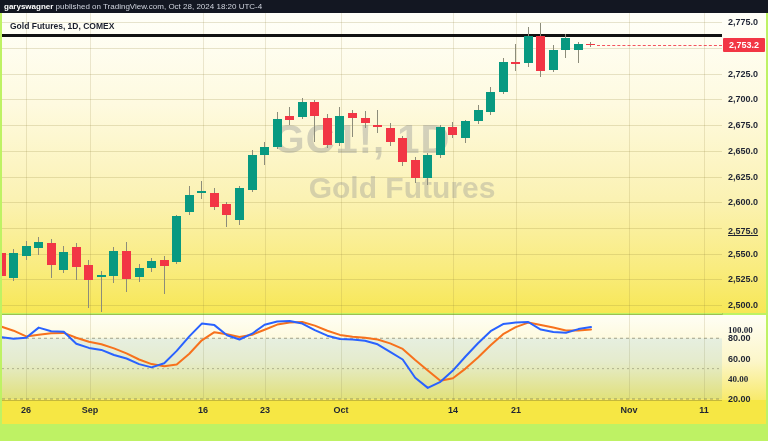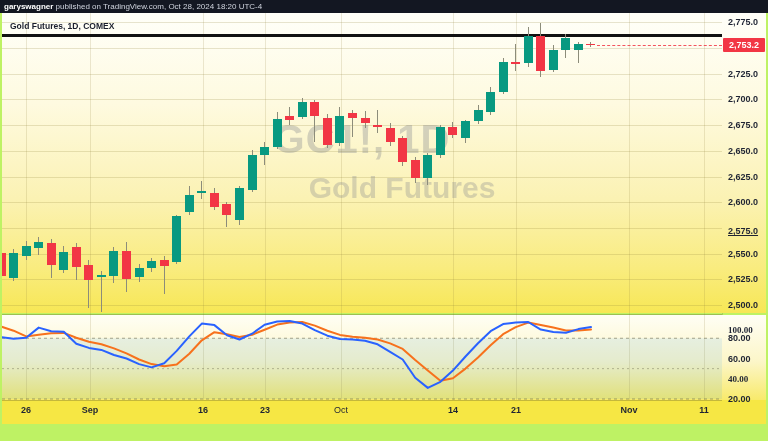--- a/index.html
+++ b/index.html
@@ -197,21 +197,21 @@
 
     <div class="sep" style="top:301px"></div>
     <div class="sep" style="top:387px"></div>
 
     <div id="chart-title">Gold Futures, 1D, COMEX</div>
     <div id="time-labels">
         <div class="tlabel" style="left: 24px;">26</div>
         <div class="tlabel" style="left: 88px; font-weight: 800;">Sep</div>
         <div class="tlabel" style="left: 201px;">16</div>
         <div class="tlabel" style="left: 263px;">23</div>
-        <div class="tlabel" style="left: 339px; font-weight: 400;">Oct</div>
+        <div class="tlabel" style="left: 339px; font-weight: 700;">Oct</div>
         <div class="tlabel" style="left: 451px;">14</div>
         <div class="tlabel" style="left: 514px;">21</div>
         <div class="tlabel" style="left: 627px; font-weight: 800;">Nov</div>
         <div class="tlabel" style="left: 702px;">11</div>
       </div>
   </div>
 
   <div id="axis-sep"></div>
 
   <div id="axis">

